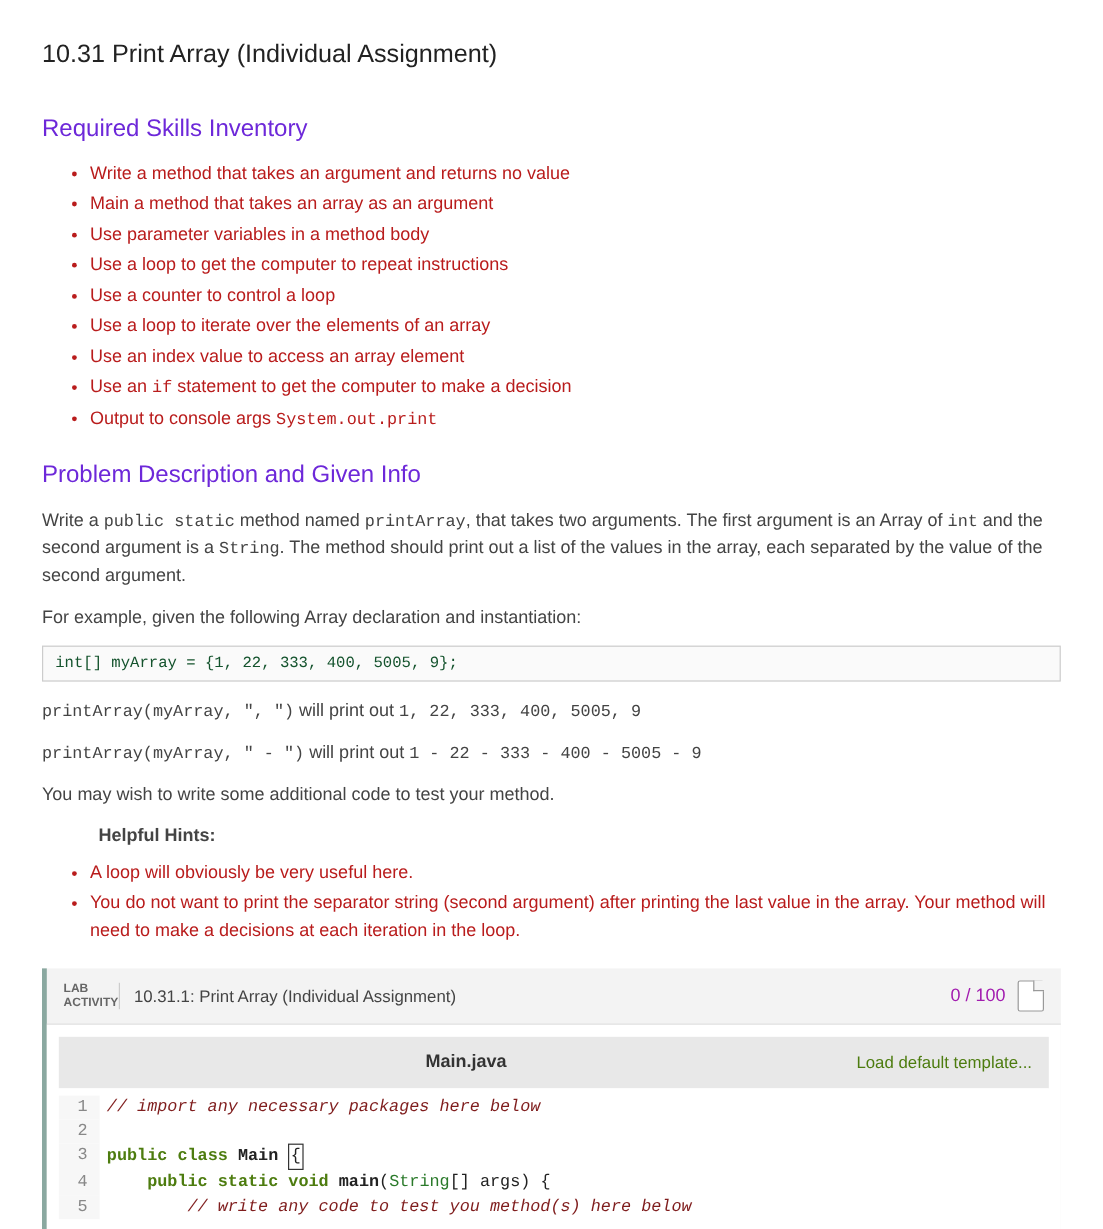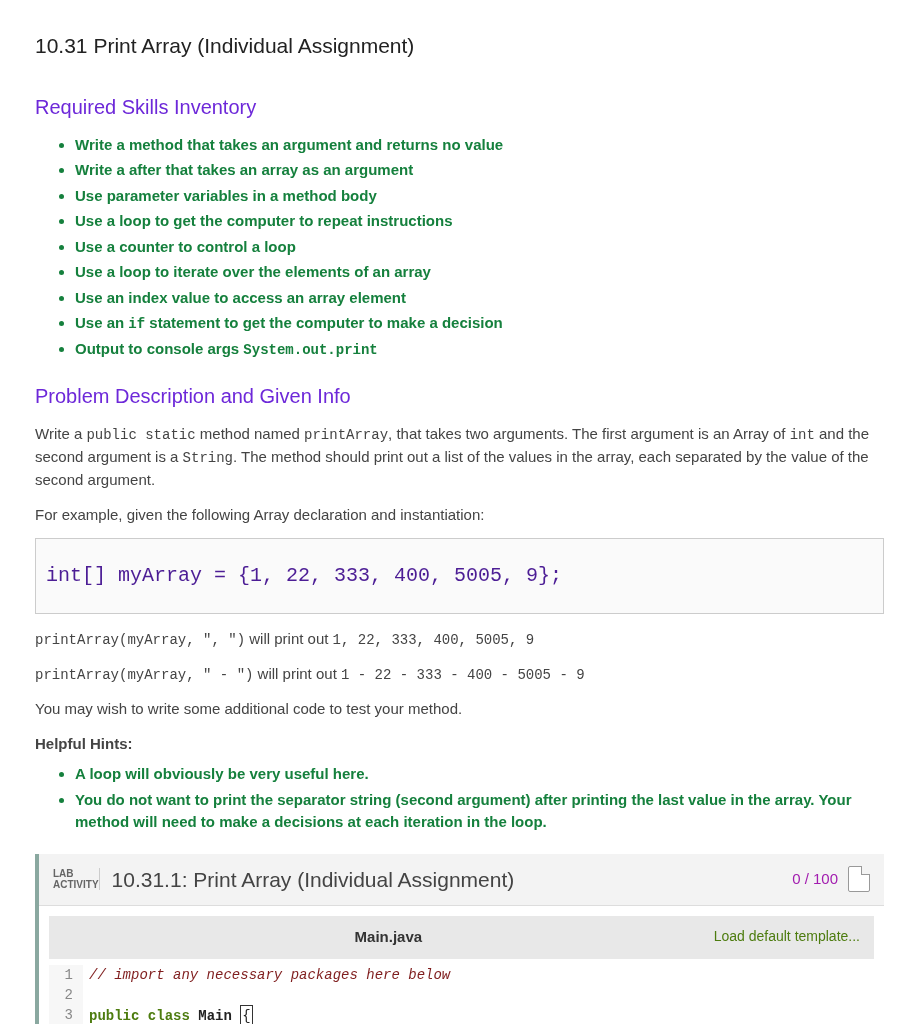--- a/index.html
+++ b/index.html
@@ -23,39 +23,38 @@
     color: #6d28d9;
     margin-top: 20px;
     margin-bottom: 12px;
   }
   ul {
     padding-left: 40px;
     margin-bottom: 16px;
   }
   li {
     margin-bottom: 3px;
-    color: #15803d;
-    font-weight: bold;
+    color: #b91c1c;
   }
   p {
     margin-bottom: 12px;
     color: #444;
   }
   code, .mono {
     font-family: "Courier New", Courier, monospace;
     font-size: 14px;
   }
   .code-block {
     border: 1px solid #ccc;
     background: #fafafa;
-    padding: 22px 10px;
+    padding: 4px 10px;
     font-family: "Courier New", Courier, monospace;
-    font-size: 20px;
+    font-size: 13px;
     margin-bottom: 14px;
-    color: #4c1d95;
+    color: #14532d;
   }
   .lab-container {
     border-left: 4px solid #8aa8a0;
     background: #f3f3f3;
     margin-top: 20px;
   }
   .lab-header {
     display: flex;
     align-items: center;
     padding: 10px 14px;
@@ -66,21 +65,21 @@
     font-weight: 700;
     color: #666;
     line-height: 1.1;
     padding-right: 0;
     border-right: 1px solid #ccc;
     margin-right: 12px;
   }
   .lab-title {
     flex: 1;
     color: #444;
-    font-size: 21px;
+    font-size: 14px;
   }
   .lab-score {
     color: #a21caf;
     font-size: 15px;
     margin-right: 10px;
   }
   .lab-dogear {
     width: 22px;
     height: 26px;
     border: 1px solid #999;
@@ -98,20 +97,21 @@
     border-bottom: 1px solid #999;
   }
   .editor-wrap {
     padding: 10px;
     background: #fff;
   }
   .editor-tab-bar {
     background: #e8e8e8;
     padding: 10px 14px;
     display: flex;
+    align-items: center;
     font-size: 15px;
   }
   .editor-tab-bar .filename {
     flex: 1;
     text-align: center;
     font-weight: 600;
     color: #333;
   }
   .load-template {
     color: #4d7c0f;
@@ -141,31 +141,31 @@
   .code-content {
     padding-left: 6px;
     flex: 1;
   }
   .tok-comment { color: #7f1d1d; font-style: italic; }
   .tok-keyword { color: #4d7c0f; font-weight: bold; }
   .tok-type    { color: #2a7a2a; }
   .tok-ident   { color: #222; font-weight: bold; }
   .tok-plain   { color: #222; }
   .cursor-box  { border: 1px solid #333; display:inline-block; padding:0 1px; }
-  .helpful-hints { font-weight: 600; margin-top: 6px; margin-bottom: 8px; }
+  .helpful-hints { font-weight: 600; margin-top: 6px; margin-bottom: 8px; margin-left: 47px; }
 </style>
 </head>
 <body>
 
 <h1>10.31 Print Array (Individual Assignment)</h1>
 
 <h2>Required Skills Inventory</h2>
 <ul id="skills-list">
     <li>Write a method that takes an argument and returns no value</li>
-    <li>Write a after that takes an array as an argument</li>
+    <li>Main a method that takes an array as an argument</li>
     <li>Use parameter variables in a method body</li>
     <li>Use a loop to get the computer to repeat instructions</li>
     <li>Use a counter to control a loop</li>
     <li>Use a loop to iterate over the elements of an array</li>
     <li>Use an index value to access an array element</li>
     <li><span>Use an </span><code class="mono">if</code><span> statement to get the computer to make a decision</span></li>
     <li><span>Output to console args </span><code class="mono">System.out.print</code><span></span></li>
   </ul>
 
 <h2>Problem Description and Given Info</h2>

